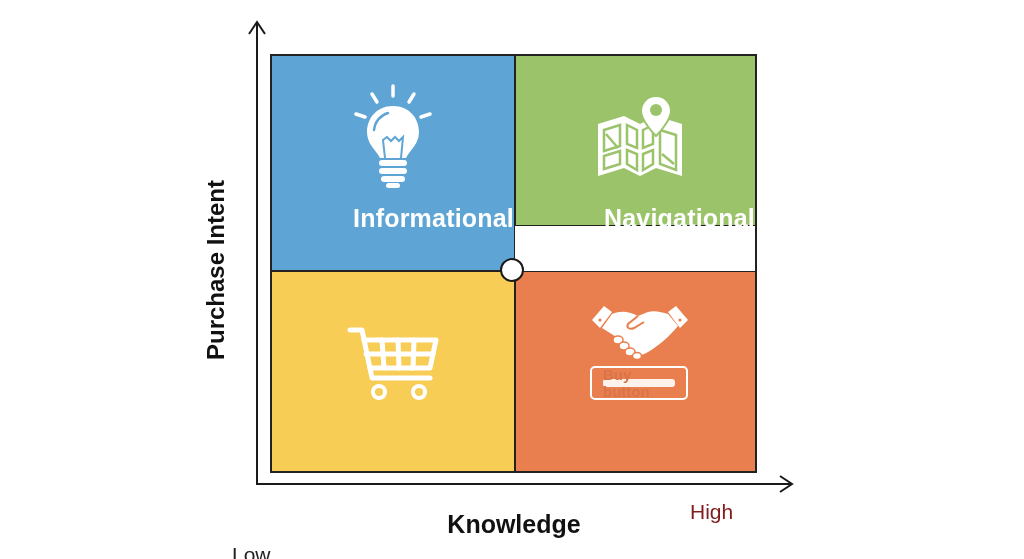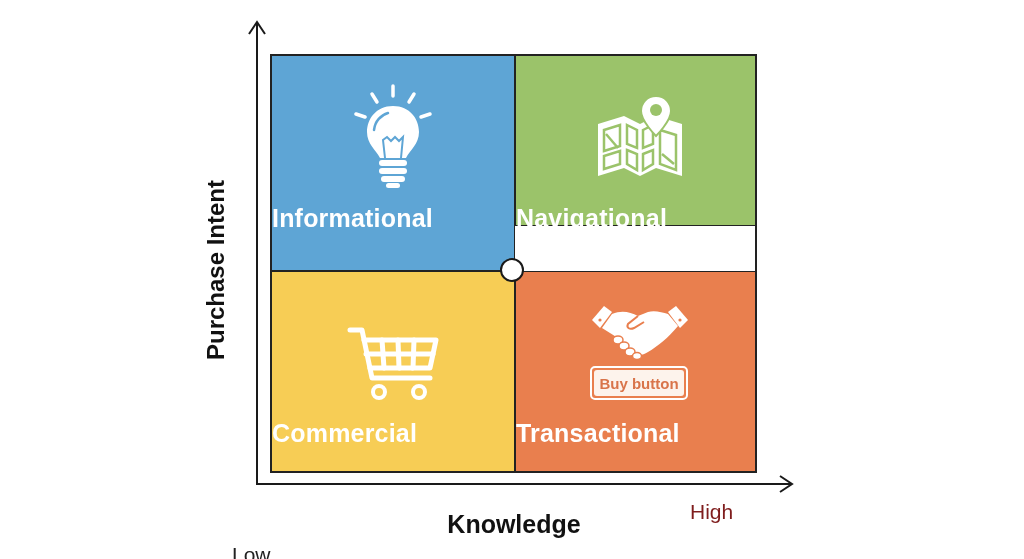--- a/index.html
+++ b/index.html
@@ -11,21 +11,21 @@
   .matrix {
     position: absolute; left: 270px; top: 54px; width: 487px; height: 419px;
     border: 2px solid #222; box-sizing: border-box;
   }
   .quad { position: absolute; box-sizing: border-box; }
   .q-tl { left: 0; top: 0; width: 243px; height: 215px; border-right: 1px solid #222; border-bottom: 1px solid #222; }
   .q-tr { left: 243px; top: 0; width: 240px; height: 170px; border-left: 1px solid #222; border-bottom: 1px solid #222; }
   .q-bl { left: 0; top: 215px; width: 243px; height: 200px; border-right: 1px solid #222; border-top: 1px solid #222; }
   .q-br { left: 243px; top: 215px; width: 240px; height: 200px; border-left: 1px solid #222; border-top: 1px solid #222; }
   .quad-label {
-    position: absolute; left: 0; right: 0; text-align: left; color: #ffffff;
+    position: absolute; left: 0; right: 0; text-align: right; color: #ffffff;
     font-weight: bold; font-size: 25px; letter-spacing: 0.2px;
   }
   .q-tl .quad-label, .q-tr .quad-label { top: 148px; }
   .q-bl .quad-label, .q-br .quad-label { top: 147px; }
   .icon { position: absolute; }
   .center-dot {
     position: absolute; left: 500px; top: 258px; width: 24px; height: 24px;
     border-radius: 50%; background: #fff; border: 2px solid #1a1a1a; box-sizing: border-box;
   }
   .y-label {
@@ -33,21 +33,21 @@
     font-weight: bold; font-size: 24px; color: #111; white-space: nowrap;
   }
   .x-label {
     position: absolute; left: 514px; top: 502px; transform: translateX(-50%);
     font-weight: bold; font-size: 25px; color: #111; white-space: nowrap; margin-top: 8px;
   }
   .low-label { position: absolute; left: 232px; top: 498px; font-size: 21px; color: #222; margin-top: 45px; }
   .high-label { position: absolute; left: 690px; top: 500px; font-size: 21px; color: #7f1d1d; }
   .buy-btn {
     position: absolute; left: 74px; top: 94px; width: 98px; height: 34px;
-    border: 2px solid #fff; border-radius: 5px; box-sizing: border-box; padding: 2px;
+    border: 2px solid #fff; border-radius: 5px; box-sizing: border-box; padding: 11px;
   }
   .buy-btn-inner {
     width: 100%; height: 100%; background: #fdf3ec; border-radius: 3px;
     display: flex; align-items: center; justify-content: center;
     color: #d9744a; font-weight: bold; font-size: 15px;
   }
 </style>
 </head>
 <body>
 
@@ -111,38 +111,36 @@
         <path d="M4 6 L16 6 L26 54 L84 54"></path>
         <path d="M18 16 L90 16 L84 44 L24 44"></path>
         <line x1="36" y1="16" x2="38" y2="44"></line>
         <line x1="52" y1="16" x2="53" y2="44"></line>
         <line x1="68" y1="16" x2="67" y2="44"></line>
         <line x1="20" y1="30" x2="87" y2="30"></line>
       </g>
       <circle cx="33" cy="68" r="6" fill="none" stroke="#fff" stroke-width="4"></circle>
       <circle cx="73" cy="68" r="6" fill="none" stroke="#fff" stroke-width="4"></circle>
     </svg>
-    <div class="quad-label">Commercial</div>
   </div>
 
   <div class="quad q-br" style="background:#e97f4e;">
     <svg class="icon" style="left:72px; top:30px;" width="104" height="60" viewBox="0 0 104 60">
       <path d="M4 18 L16 4 L24 10 L12 26 Z" fill="#fff"></path>
       <path d="M100 18 L88 4 L80 10 L92 26 Z" fill="#fff"></path>
       <circle cx="12" cy="18" r="1.6" fill="#e97f4e"></circle>
       <circle cx="92" cy="18" r="1.6" fill="#e97f4e"></circle>
       <path d="M24 12 C34 8 42 10 50 14 L60 10 C66 8 74 10 80 12 L90 24 C80 36 70 44 60 50 C54 54 48 54 44 50 L30 36 L14 26 Z" fill="#fff"></path>
       <path d="M50 14 L40 22 C38 26 42 28 46 26 L56 20" stroke="#e97f4e" stroke-width="2" fill="none"></path>
       <g fill="#fff" stroke="#e97f4e" stroke-width="1.5">
         <ellipse cx="30" cy="38" rx="5" ry="4"></ellipse>
         <ellipse cx="36" cy="44" rx="5" ry="4"></ellipse>
         <ellipse cx="42" cy="50" rx="5" ry="4"></ellipse>
         <ellipse cx="49" cy="54" rx="4.5" ry="3.5"></ellipse>
       </g>
     </svg>
     <div class="buy-btn">
       <div class="buy-btn-inner">Buy button</div>
     </div>
-    <div class="quad-label">Transactional</div>
   </div>
 </div>
 
 <div class="center-dot"></div>
 
 </body></html>

